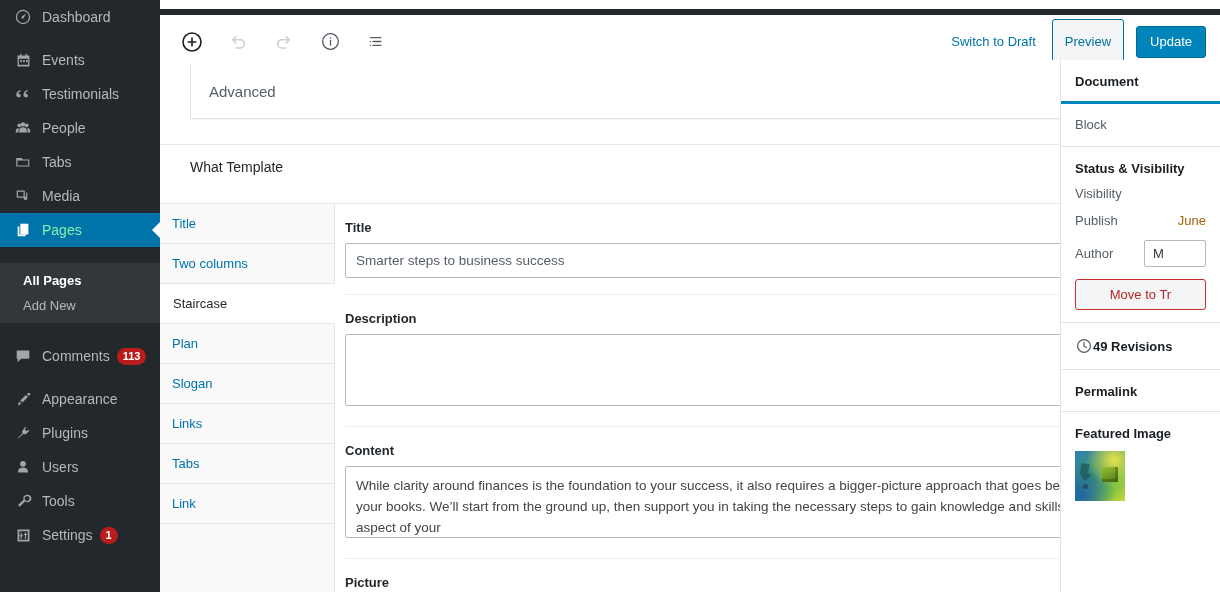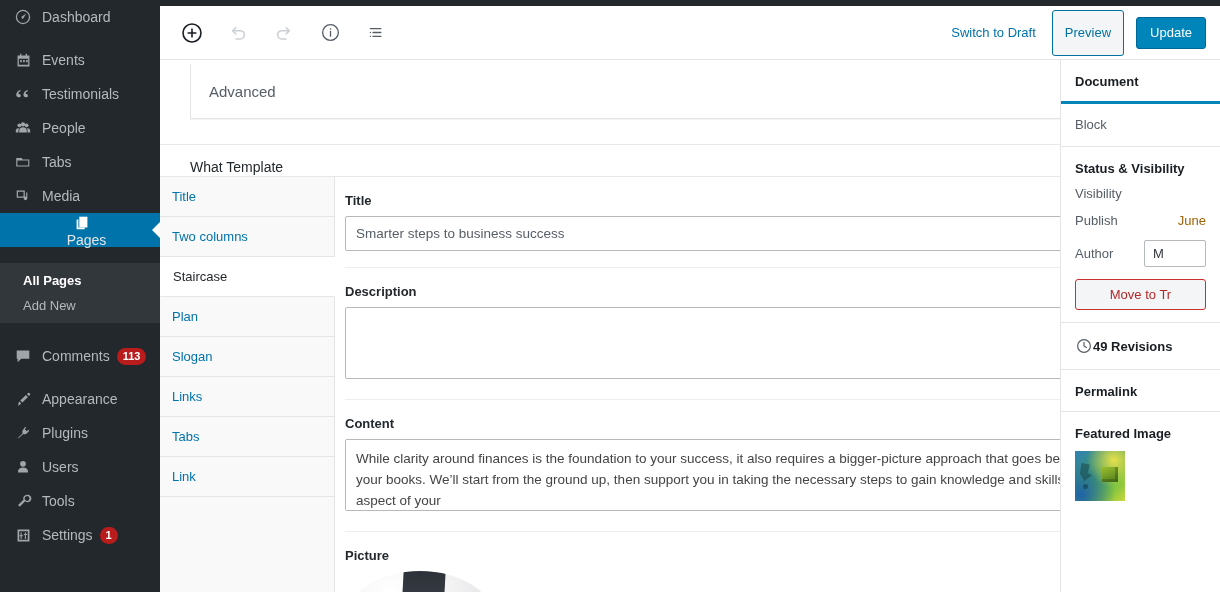--- a/index.html
+++ b/index.html
@@ -36,22 +36,21 @@
     margin-right: 9px;
     display: inline-flex; align-items: center; justify-content: center;
     color: #a0a5aa;
     flex: 0 0 20px;
   }
   .menu-top .mi svg { display: block; }
   .menu-top .mlabel { line-height: 1; }
 
   .menu-top.current {
     background: #0073aa;
-    color: #e5e5e5;
-    flex-direction: column;
+    color: #86efac;
   }
   .menu-top.current .mi { color: #fff; }
   .menu-top.current::after {
     content: "";
     position: absolute; right: 0; top: 50%;
     margin-top: -8px;
     border-style: solid;
     border-width: 8px 8px 8px 0;
     border-color: transparent #fff transparent transparent;
   }
@@ -84,21 +83,21 @@
 
   
   #editor {
     position: absolute; left: 160px; top: 0;
     width: 1060px; height: 592px;
     background: #fff;
   }
 
   
   #edit-header {
-    position: absolute; left: 0; top: 0;
+    position: absolute; left: 0; top: 9px;
     width: 1060px; height: 60px;
     background: #fff;
     border-bottom: 1px solid #e2e4e7;
     display: flex; align-items: center;
   }
   #edit-header::before {
     content: ""; position: absolute; left: 0; top: 0;
     width: 1060px; height: 6px; background: #23282d;
   }
   .hdr-left { display: flex; align-items: center; padding-left: 14px; gap: 10px; margin-top: 6px; }
@@ -163,21 +162,21 @@
     font-size: 15px; color: #555d66;
     cursor: pointer;
     text-align: center;
   }
   .chev { color: #555d66; display: inline-flex; }
 
   
   .metabox { margin-top: 25px; border-top: 1px solid #e8e8e8; }
   .metabox-head {
     display: flex; align-items: center;
-    padding: 13px 18px 0 30px;
+    padding: 13px 18px 27px 30px;
     border-bottom: 1px solid #e8e8e8;
   }
   .metabox-title { font-size: 14px; color: #23282d; font-weight: 400; }
   .metabox-actions { margin-left: auto; display: flex; align-items: center; gap: 14px; color: #999; }
   .metabox-actions span { display: inline-flex; cursor: pointer; }
 
   .metabox-inner { display: flex; }
 
   
   .tmpl-tabs {

